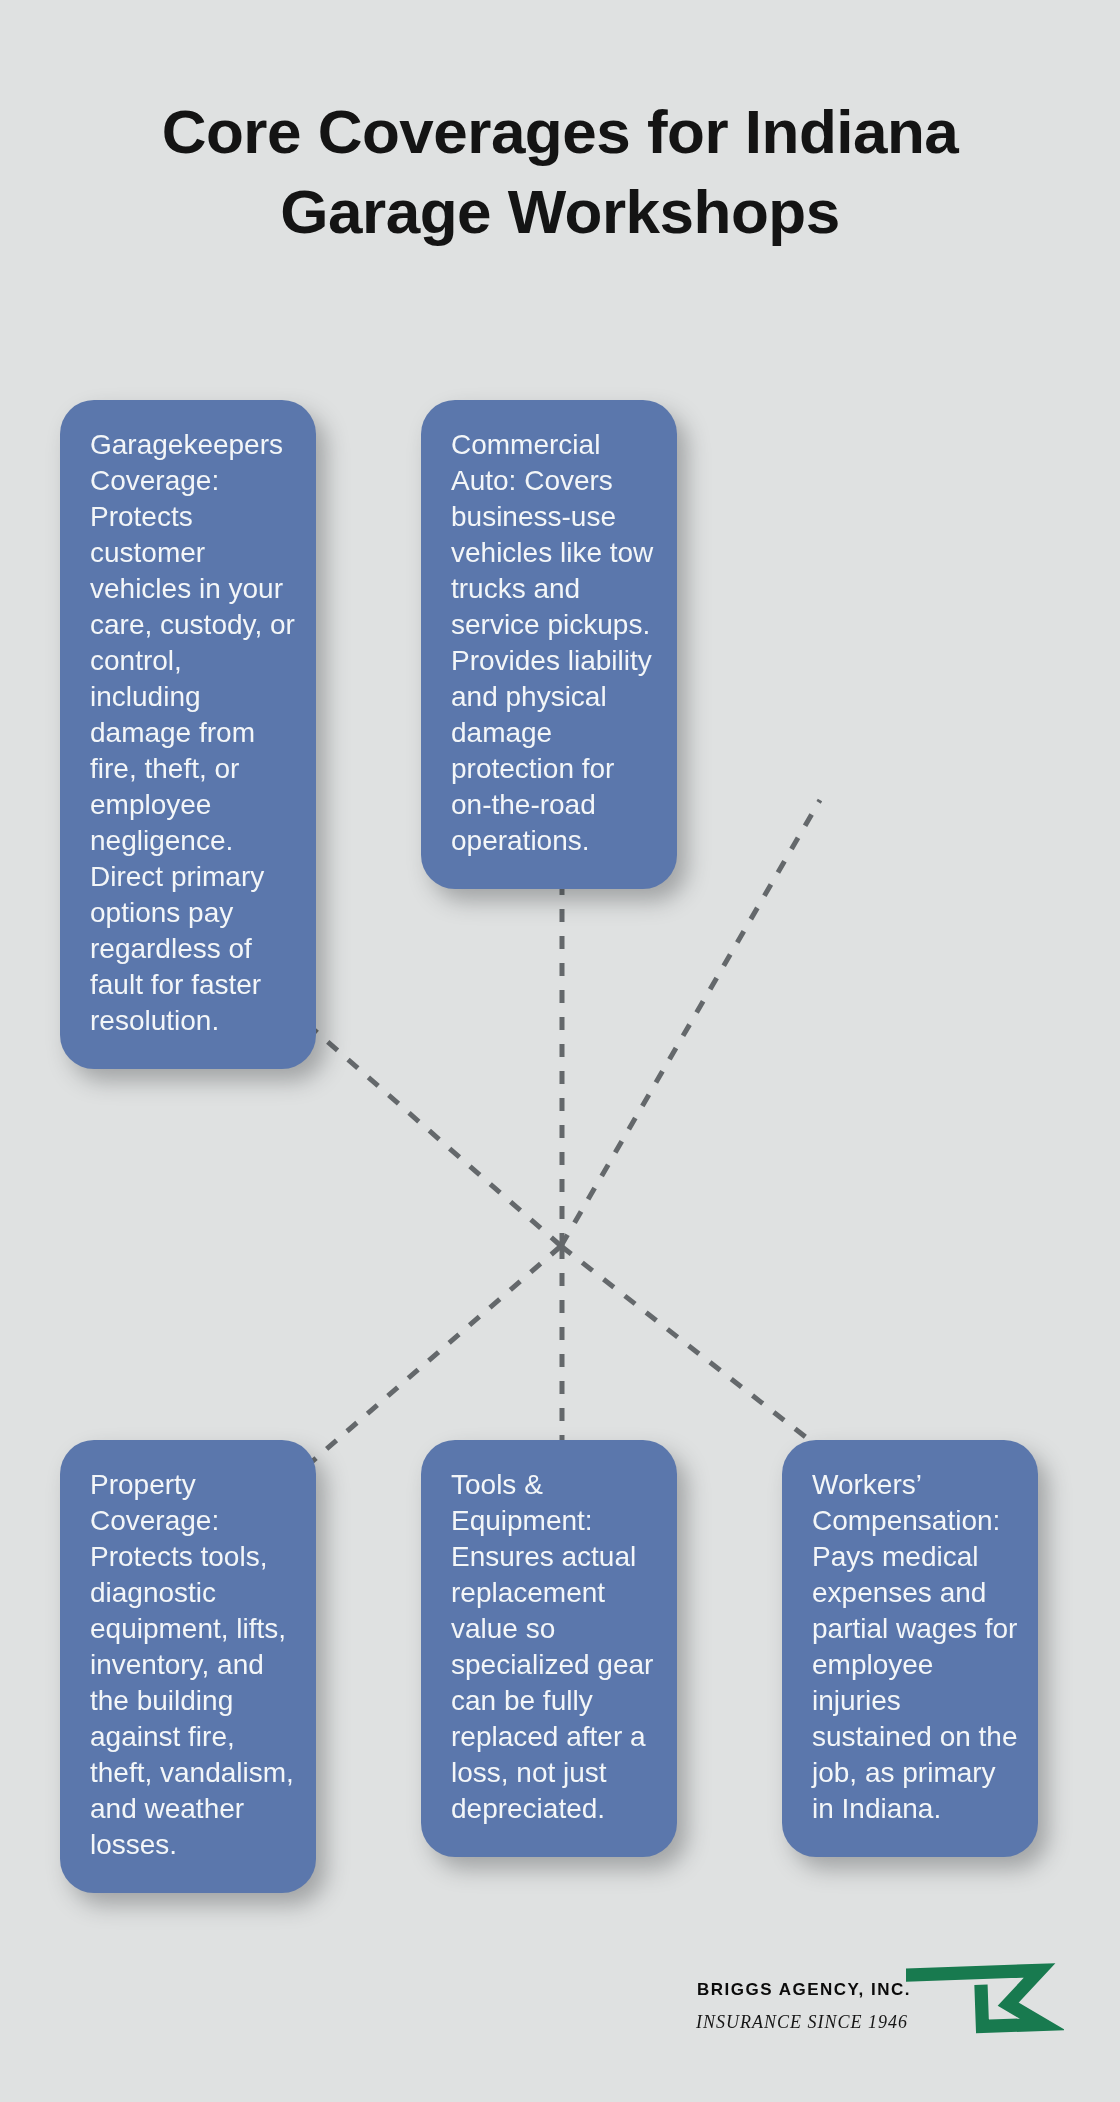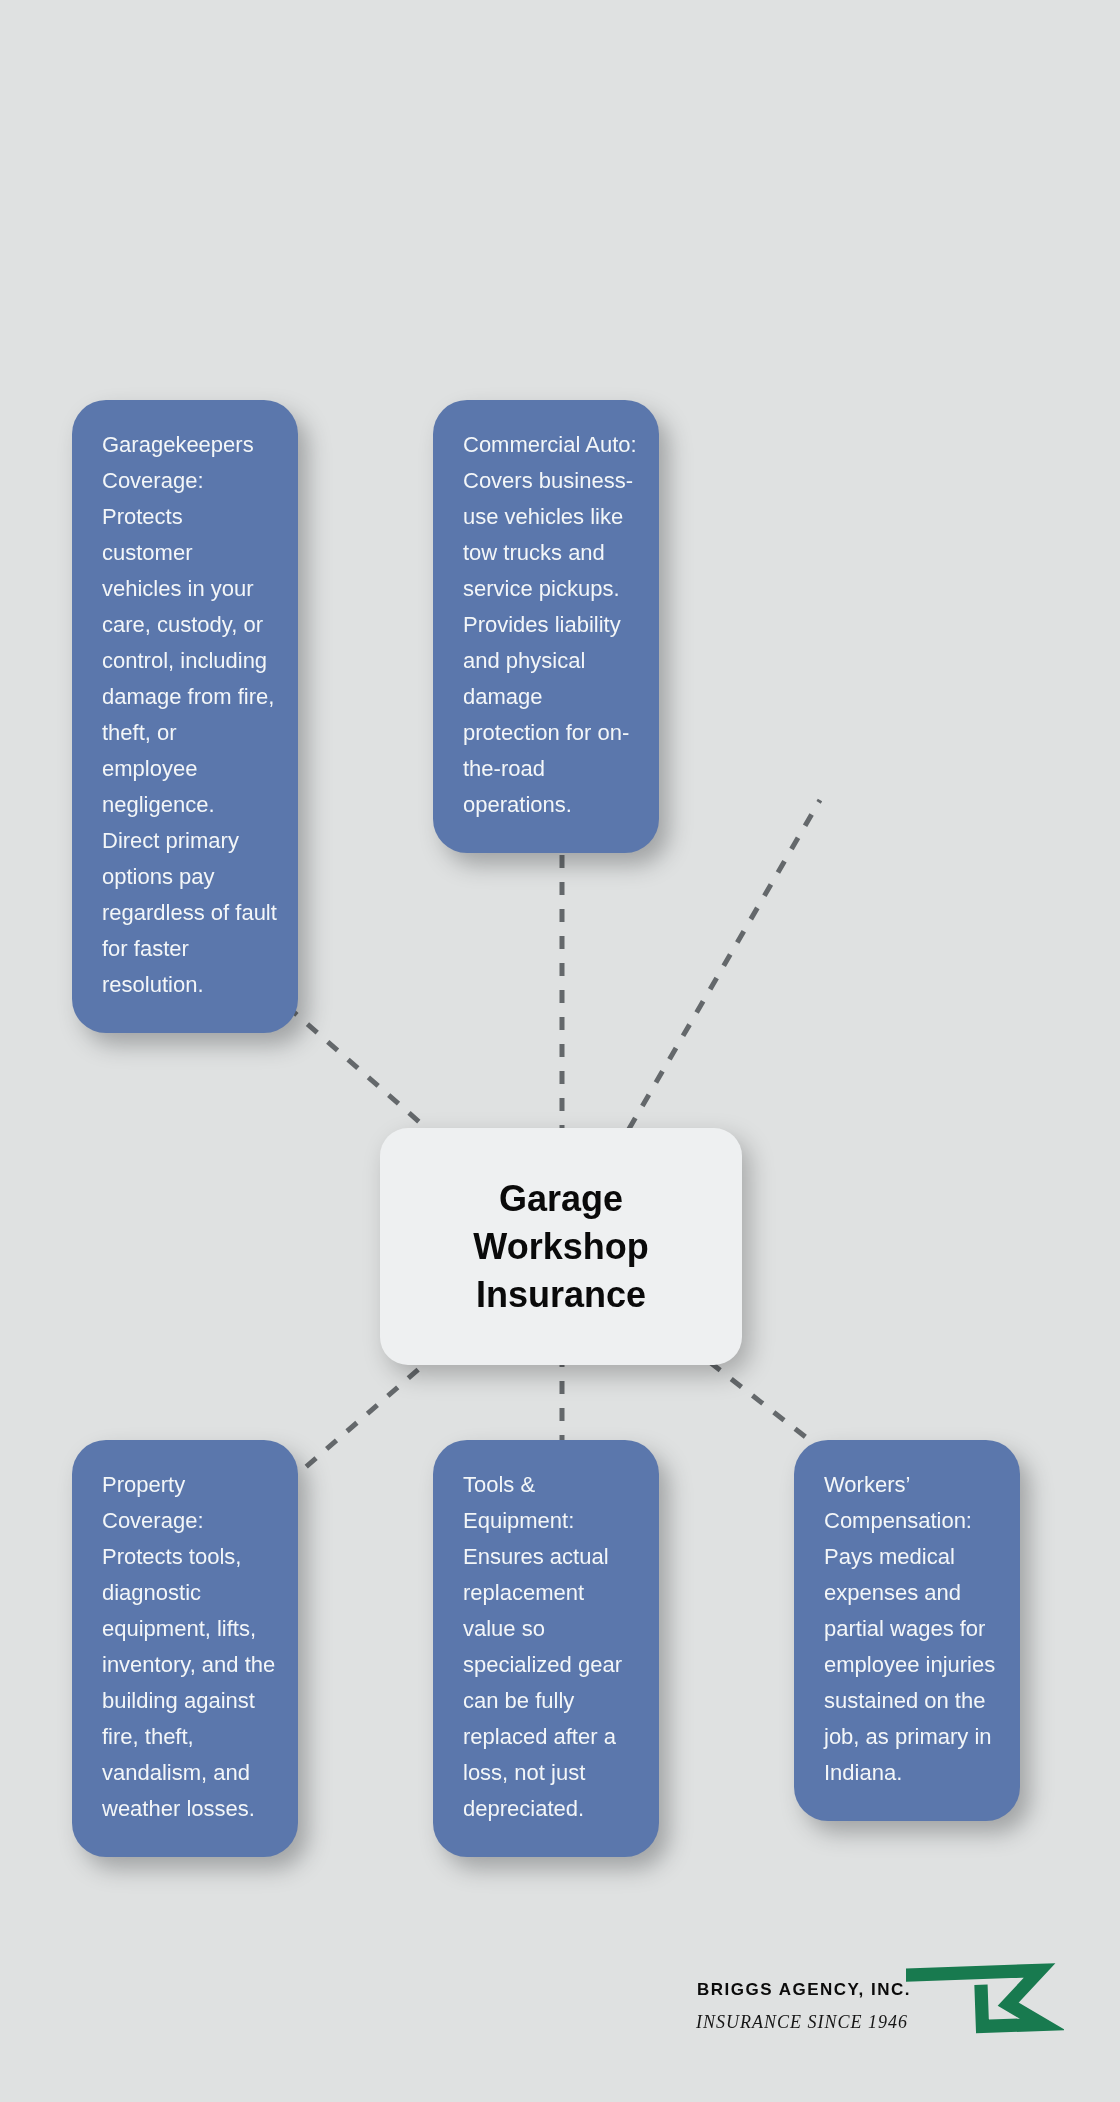--- a/index.html
+++ b/index.html
@@ -30,31 +30,30 @@
   }
   .title span{display:block;}
   .connectors{
     position:absolute;
     top:0;left:0;
     width:1120px;height:2102px;
     z-index:1;
   }
   .card{
     position:absolute;
-    width:226px;
+    width:256px;
     box-sizing:border-box;
     background:#5b77ac;
     border-radius:34px;
     padding:27px 20px 30px 30px;
     color:#f3f6f8;
-    font-size:22px;
+    font-size:28px;
     line-height:36px;
     box-shadow:10px 12px 22px rgba(50,52,55,0.35);
     z-index:2;
-    margin-left:12px;
   }
   .row-top{top:400px;}
   .row-bottom{top:1440px;}
   .col-left{left:60px;}
   .col-mid{left:421px;}
   .col-right{left:782px;}
   .center-node{
     position:absolute;
     left:380px;
     top:1128px;
@@ -113,42 +112,43 @@
     position:absolute;
     right:18px;
     top:4px;
   }
 </style>
 </head>
 <body>
 
 <div class="canvas">
 
+  <div class="title">
+    <span>Core Coverages for Indiana</span>
+    <span>Garage Workshops</span>
+  </div>
 
   <svg class="connectors" viewBox="0 0 1120 2102" xmlns="http://www.w3.org/2000/svg" aria-hidden="true">
     <g stroke="#64686b" stroke-width="5" stroke-dasharray="13 14" fill="none">
       <line x1="561" y1="1246" x2="280" y2="1000"></line>
       <line x1="562" y1="1246" x2="562" y2="850"></line>
       <line x1="561" y1="1246" x2="820" y2="800"></line>
       <line x1="561" y1="1246" x2="285" y2="1485"></line>
       <line x1="562" y1="1246" x2="562" y2="1450"></line>
       <line x1="561" y1="1246" x2="835" y2="1460"></line>
     </g>
   </svg>
 
   <div class="card row-top col-left">
     <span>Garagekeepers Coverage: Protects customer vehicles in your care, custody, or control, including damage from fire, theft, or employee negligence. Direct primary options pay regardless of fault for faster resolution.</span>
   </div>
   <div class="card row-top col-mid">
     <span>Commercial Auto: Covers business-use vehicles like tow trucks and service pickups. Provides liability and physical damage protection for on-the-road operations.</span>
   </div>
 
-  <div class="center-node">
-    <span>Garage Workshop Insurance</span>
-  </div>
 
   <div class="card row-bottom col-left">
     <span>Property Coverage: Protects tools, diagnostic equipment, lifts, inventory, and the building against fire, theft, vandalism, and weather losses.</span>
   </div>
   <div class="card row-bottom col-mid">
     <span>Tools &amp; Equipment: Ensures actual replacement value so specialized gear can be fully replaced after a loss, not just depreciated.</span>
   </div>
   <div class="card row-bottom col-right">
     <span>Workers’ Compensation: Pays medical expenses and partial wages for employee injuries sustained on the job, as primary in Indiana.</span>
   </div>

